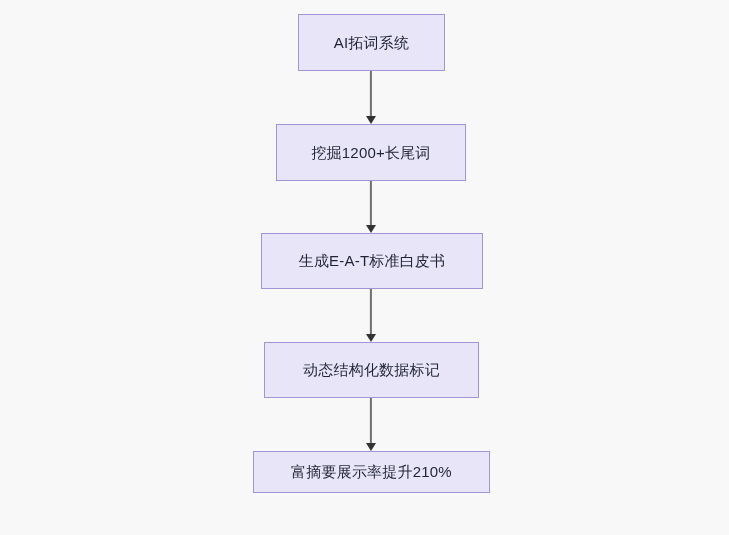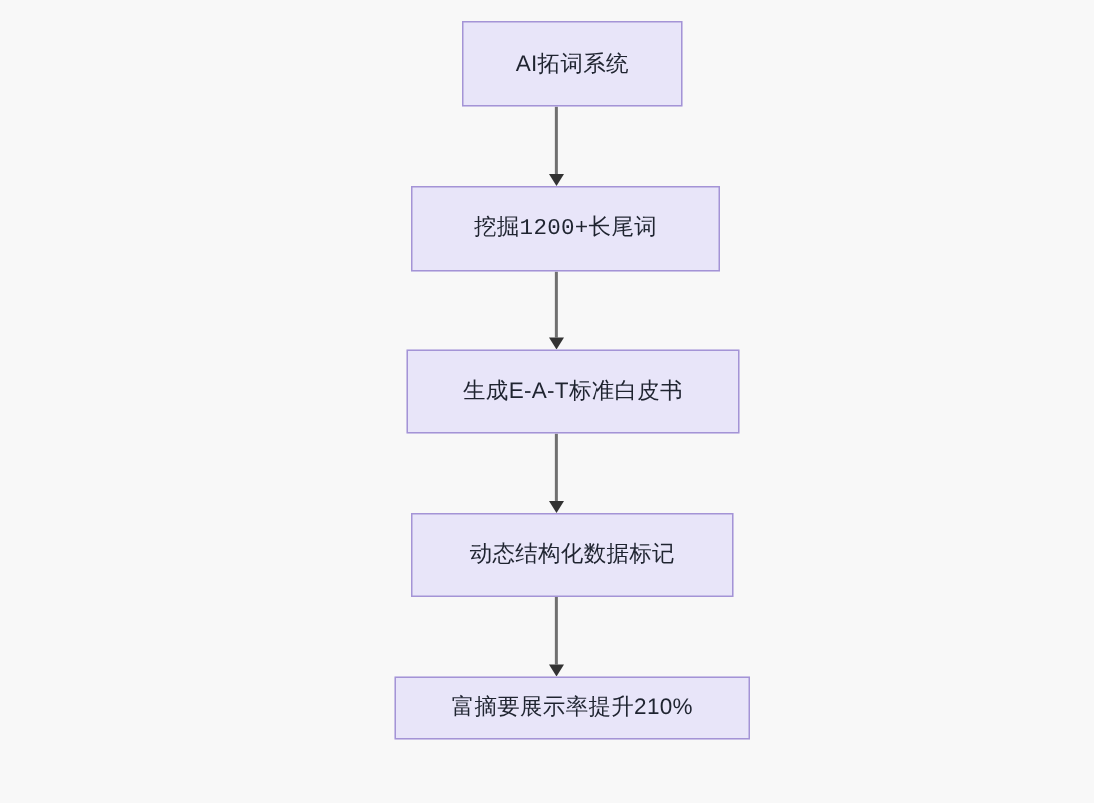--- a/index.html
+++ b/index.html
@@ -24,21 +24,20 @@
     background: #e8e5f9;
     border: 1.4px solid #a494d6;
     display: flex;
     align-items: center;
     justify-content: center;
     color: #1f2430;
     font-size: 15px;
     letter-spacing: 0.2px;
     line-height: 1.2;
     white-space: nowrap;
-    margin-left: 10px;
   }
   .node-label {
     display: block;
   }
   .connector {
     position: absolute;
     width: 10px;
     pointer-events: none;
   }
   .connector .stem {
@@ -83,21 +82,21 @@
 
   <div class="connector" style="left:366px; top:398px; height:53px;">
     <div class="stem" style="height:45px;"></div>
     <div class="head"></div>
   </div>
 
   <div class="node" style="left:298px; top:14px; width:147px; height:57px;">
     <span class="node-label">AI拓词系统</span>
   </div>
 
-  <div class="node" style="left:264px; top:124px; width:206px; height:57px;font-family:Liberation Mono, monospace;">
+  <div class="node" style="left:276px; top:124px; width:190px; height:57px;">
     <span class="node-label">挖掘1200+长尾词</span>
   </div>
 
   <div class="node" style="left:264px; top:342px; width:215px; height:56px;">
     <span class="node-label">动态结构化数据标记</span>
   </div>
 
   <div class="node" style="left:261px; top:233px; width:222px; height:56px;">
     <span class="node-label">生成E-A-T标准白皮书</span>
   </div>

